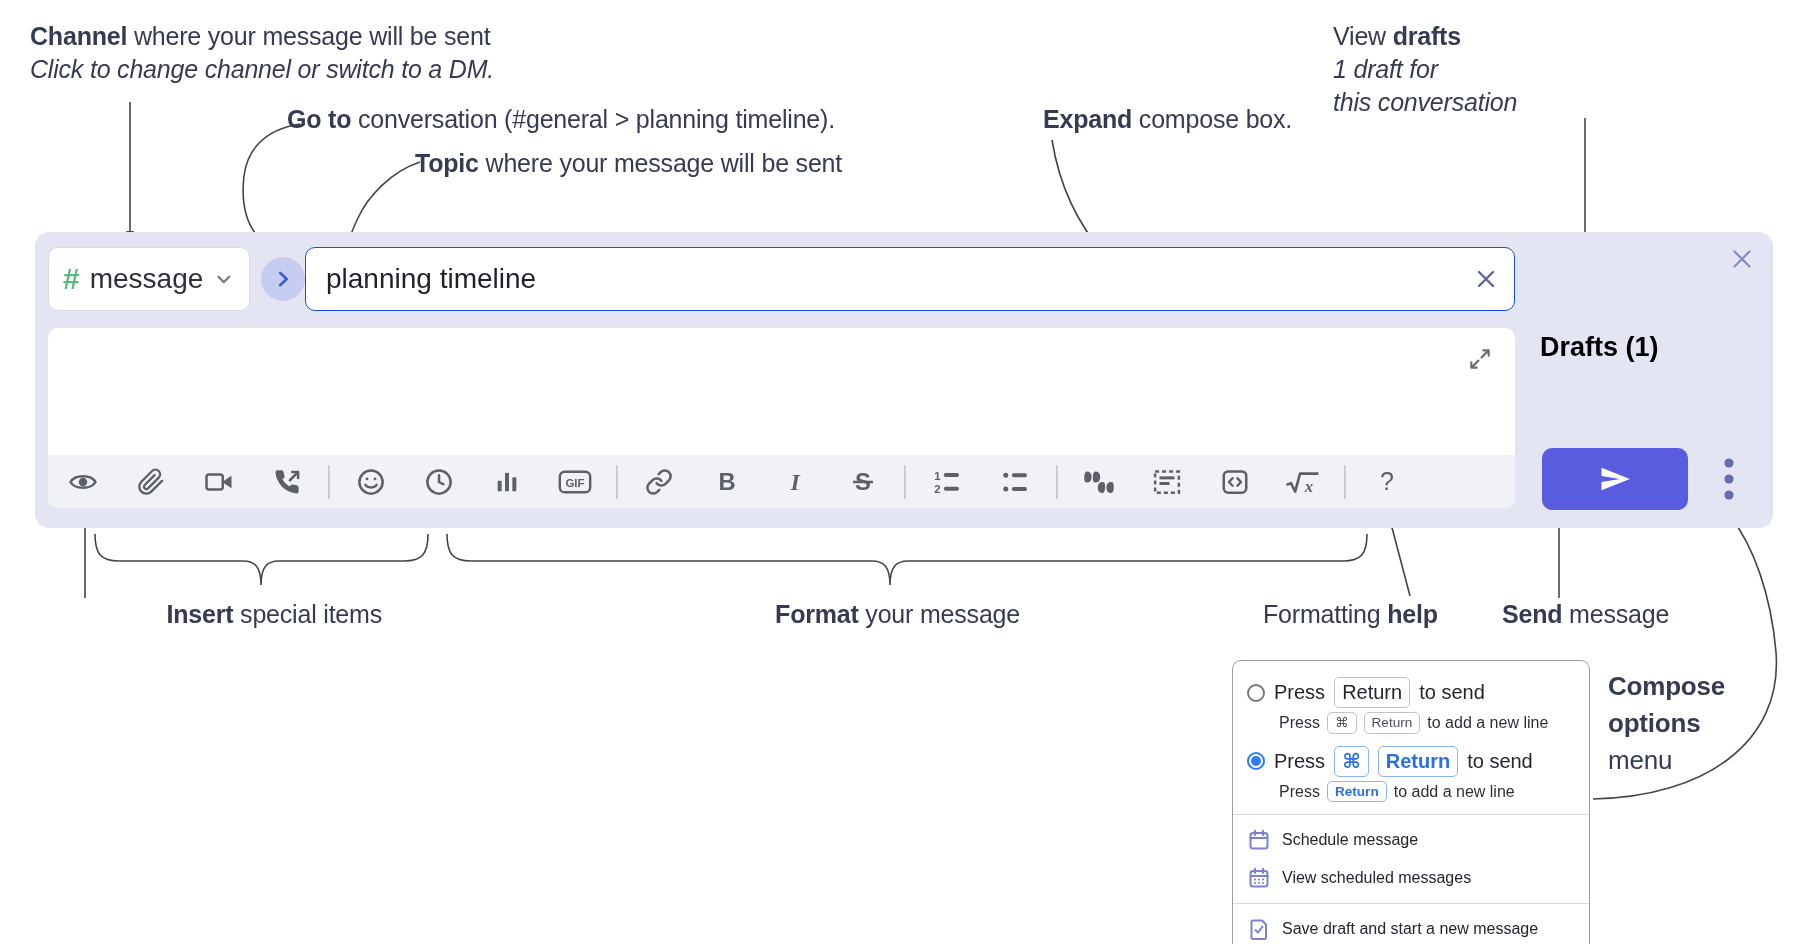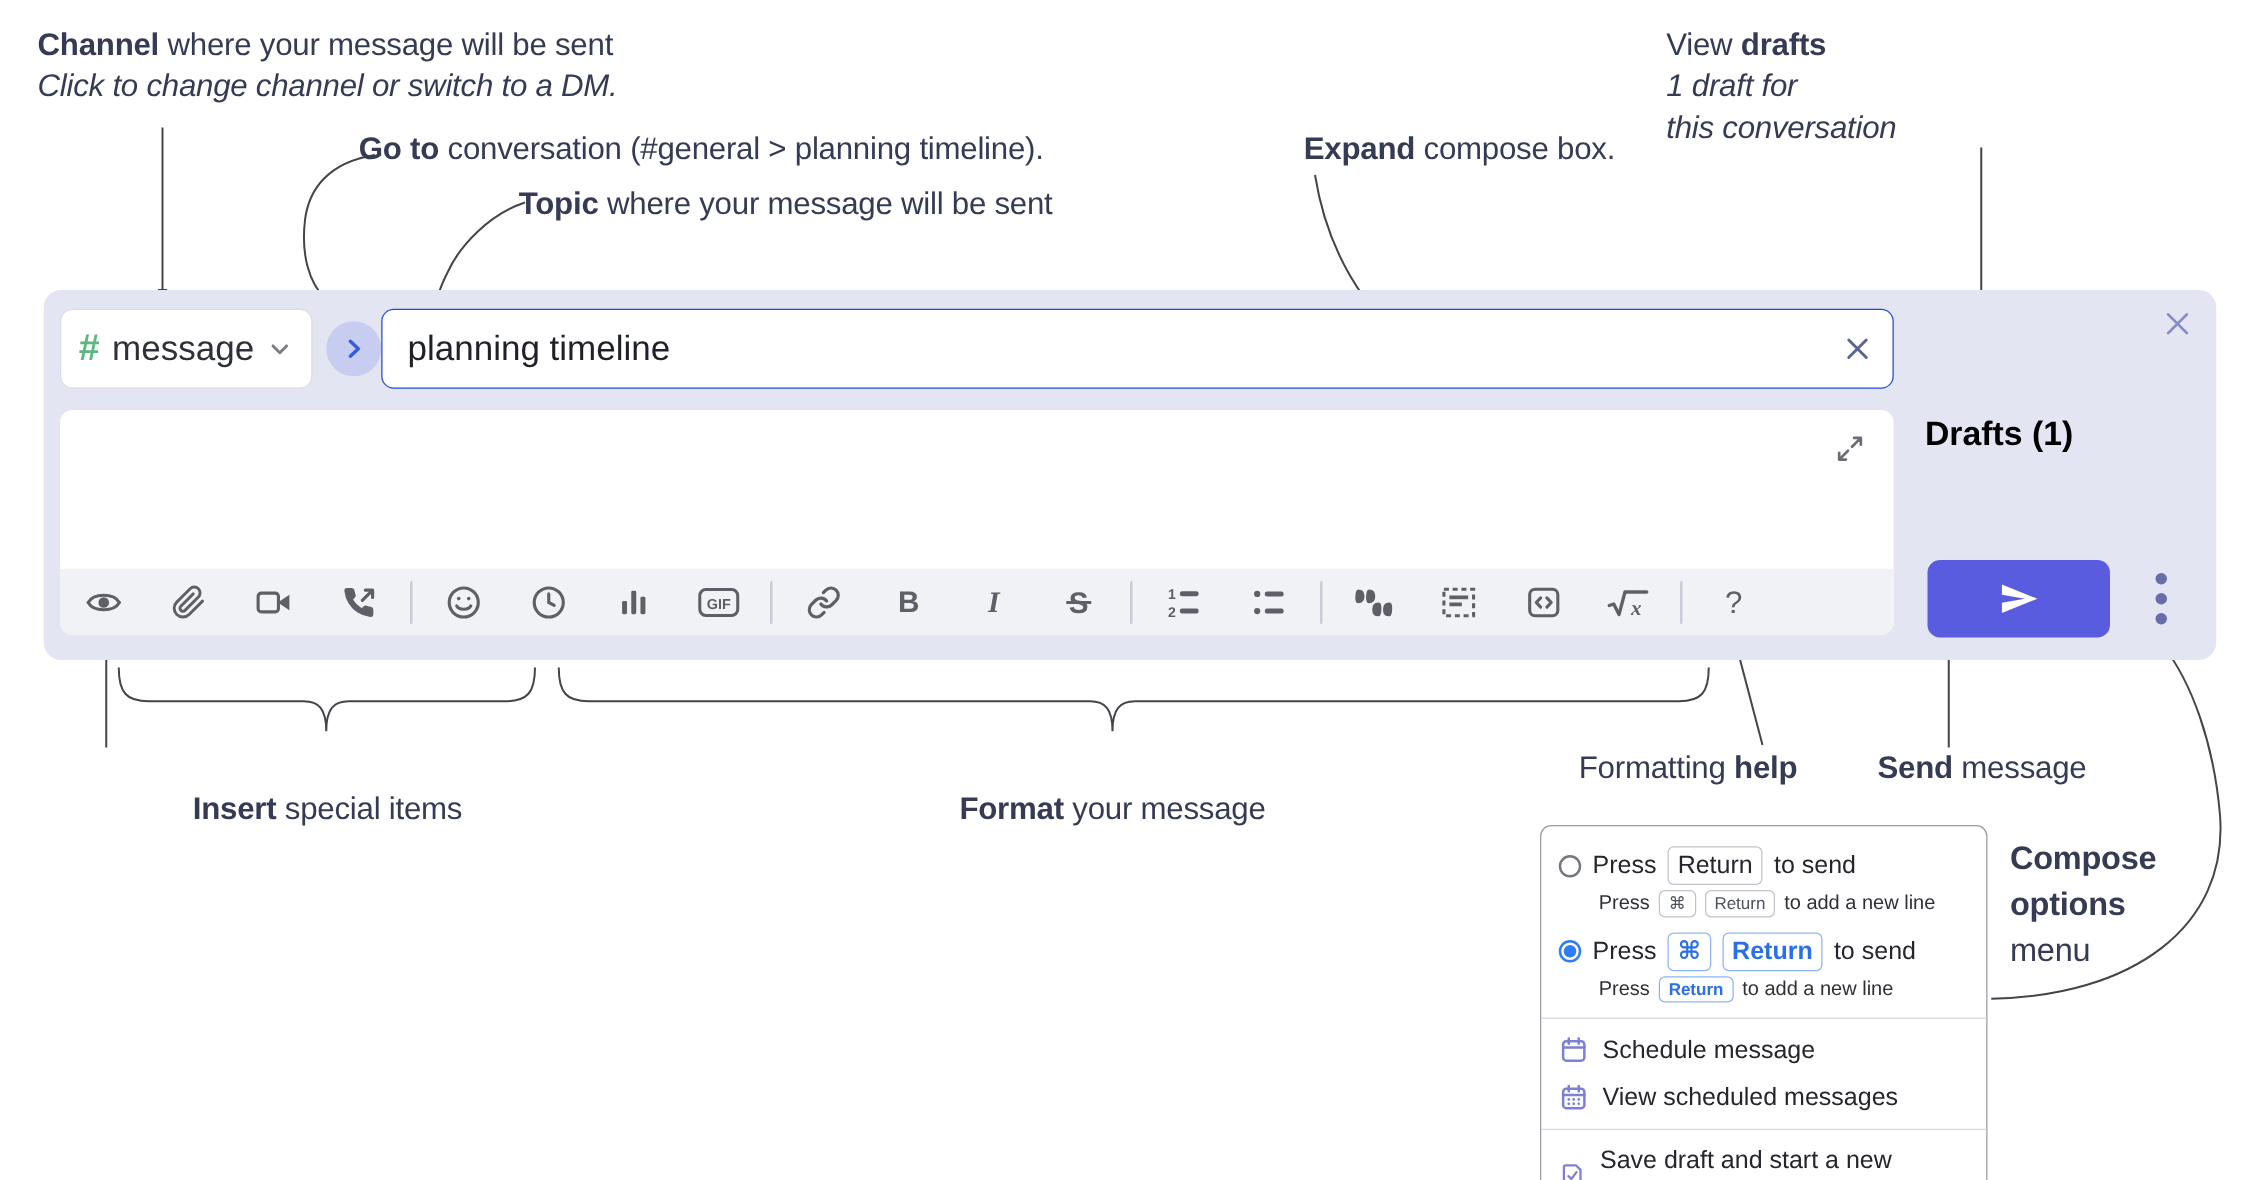--- a/index.html
+++ b/index.html
@@ -4,21 +4,21 @@
 <style>
   * { margin:0; padding:0; box-sizing:border-box; }
   html,body { background:#ffffff; }
   body { font-family:"Liberation Sans","DejaVu Sans",sans-serif; color:#363b54; }
   .canvas { position:relative; width:1814px; height:944px; background:#fff; overflow:hidden; }
 
   
   .ann { position:absolute; font-size:25px; line-height:33px; color:#363b54; letter-spacing:-0.2px; }
   .ann b { font-weight:700; }
   .ann .it { font-style:italic; }
-  .ann.center { text-align:center;margin-top:33px; }
+  .ann.center { text-align:right; }
 
   
   svg.overlay { position:absolute; left:0; top:0; pointer-events:none; }
   .stroke-line { stroke:#43454a; stroke-width:1.6; fill:none; }
 
   
   .compose { position:absolute; left:35px; top:232px; width:1738px; height:296px;
              background:#e3e5f3; border-radius:14px; }
   .channel-pill { position:absolute; left:13px; top:15px; width:202px; height:64px;
                   background:#fff; border:1px solid #d8dbe8; border-radius:10px;
@@ -62,21 +62,21 @@
   .popup-row .txt { font-size:20px; color:#24262c; }
   .radio { width:18px; height:18px; border-radius:50%; border:2px solid #74787f; background:#fff; flex:none; }
   .radio.sel { border-color:#2e7cf6; position:relative; }
   .radio.sel::after { content:""; position:absolute; left:2px; top:2px; width:10px; height:10px;
                       border-radius:50%; background:#2e7cf6; }
   .kcap { display:inline-block; border:1px solid #c0c3c9; border-radius:5px; background:#fff;
           padding:0 7px; font-size:0.85em; line-height:1.45; color:#4e5259; }
   .kcap.blue { border-color:#8ab4f8; color:#2b6fe8; font-weight:600; }
   .popup-div { height:1px; background:#d7d9dd; margin:6px 0; }
   .popup-item { display:flex; align-items:center; gap:11px; padding:7px 16px 7px 14px; cursor:pointer; }
-  .popup-item .txt { font-size:20px; color:#24262c; }
+  .popup-item .txt { font-size:16px; color:#24262c; }
 </style>
 </head>
 <body>
 
 <div class="canvas">
 
   <svg class="overlay" width="1814" height="944" viewBox="0 0 1814 944">
     <defs>
       <marker id="ah" markerUnits="userSpaceOnUse" markerWidth="10" markerHeight="10" refX="7" refY="4" orient="auto">
         <path d="M0,0 L8,4 L0,8 Z" fill="#43454a"></path>

